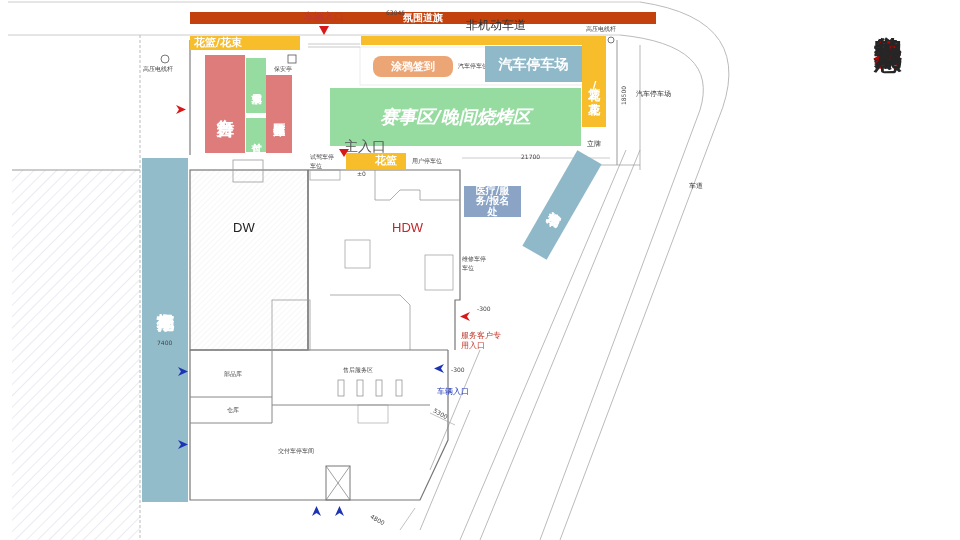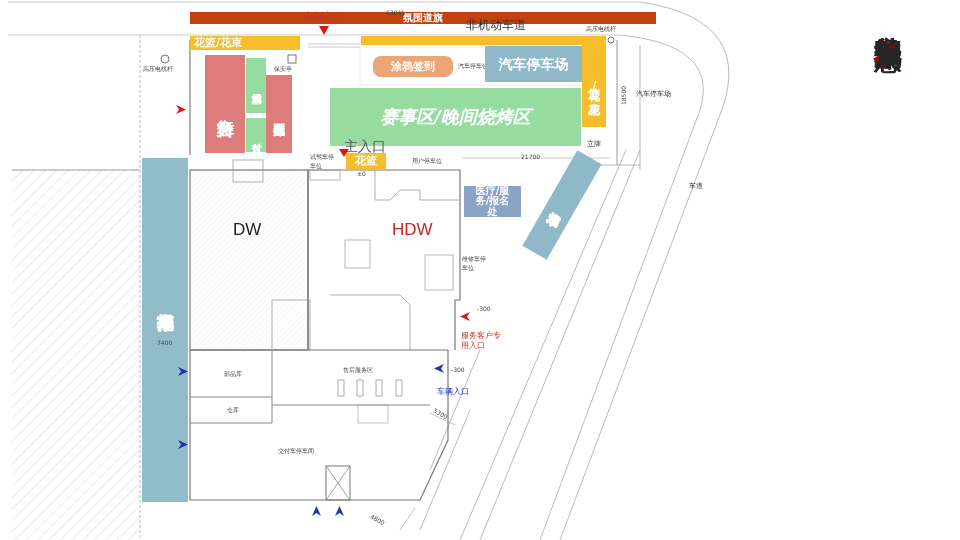--- a/index.html
+++ b/index.html
@@ -5,21 +5,21 @@
   html,body{margin:0;padding:0;}
   body{width:960px;height:540px;position:relative;overflow:hidden;background:#ffffff;font-family:"DejaVu Sans",sans-serif;}
   .abs{position:absolute;}
   .plan{position:absolute;left:0;top:0;width:960px;height:540px;}
   .zone{position:absolute;display:flex;align-items:center;justify-content:center;color:#fff;font-weight:bold;text-align:center;line-height:1.05;}
   .v{writing-mode:vertical-rl;text-orientation:upright;letter-spacing:0;}
   .lbl{position:absolute;font-size:7px;color:#333;white-space:nowrap;}
   .lbl-s{position:absolute;font-size:6px;color:#444;white-space:nowrap;}
   .title{position:absolute;left:868px;top:14px;width:40px;font-size:27px;font-weight:900;color:#262626;writing-mode:vertical-rl;text-orientation:upright;letter-spacing:1px;line-height:40px;}
   .title .hl{color:#c00000;}
-  .big{position:absolute;font-family:"Liberation Sans",sans-serif;font-size:17px;}
+  .big{position:absolute;font-family:"Liberation Sans",sans-serif;font-size:13px;}
 </style>
 </head>
 <body>
 
 <div class="plan">
 
   <svg class="abs" style="left:0;top:0" width="960" height="540">
     <defs>
       <pattern id="hatch" width="8" height="8" patternUnits="userSpaceOnUse" patternTransform="rotate(45)">
         <line x1="0" y1="0" x2="0" y2="8" stroke="#c8cde0" stroke-width="0.8"></line>
@@ -146,21 +146,21 @@
   <div class="lbl" style="left:587px;top:139px;">立牌</div>
   <div class="lbl-s" style="left:614px;top:92px;transform:rotate(-90deg);">18500</div>
   <div class="lbl" style="left:636px;top:89px;">汽车停车场</div>
   <div class="lbl" style="left:689px;top:181px;">车道</div>
   <div class="lbl-s" style="left:521px;top:153px;">21700</div>
 
   <div class="lbl" style="left:344px;top:138px;color:#555;font-size:14px;">主入口</div>
   <svg class="abs" style="left:339px;top:149px" width="10" height="8">
       <polygon points="0,0 10,0 5,8" fill="#d81818"></polygon>
     </svg>
-  <div class="zone" style="left:346px;top:153px;width:40px;height:16px;background:#f7bd2a;font-size:11px;">
+  <div class="zone" style="left:346px;top:153px;width:40px;height:16px;background:#f7bd2a;font-size:11px;padding-left:20px;">
     <span>花篮</span>
   </div>
   <div class="lbl-s" style="left:357px;top:170px;">±0</div>
   <div class="lbl-s" style="left:310px;top:152px;width:26px;white-space:normal;line-height:9px;">试驾车停车位</div>
   <div class="lbl-s" style="left:412px;top:157px;">用户停车位</div>
 
   <div class="zone" style="left:464px;top:186px;width:57px;height:31px;background:#8ba4c6;font-size:10px;white-space:normal;padding:8px;box-sizing:border-box;">
     <span>医疗/服务/报名处</span>
   </div>
 

